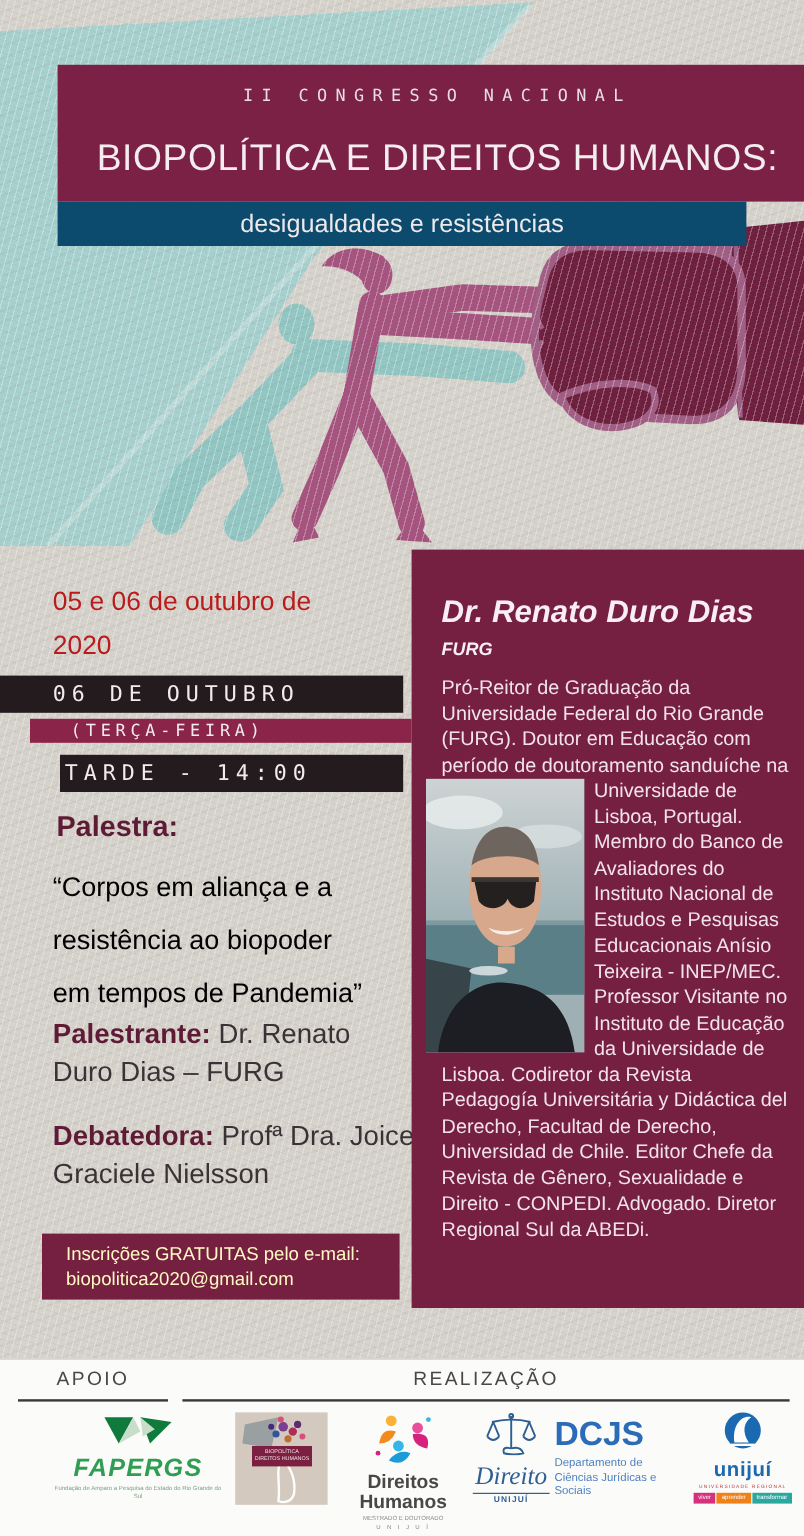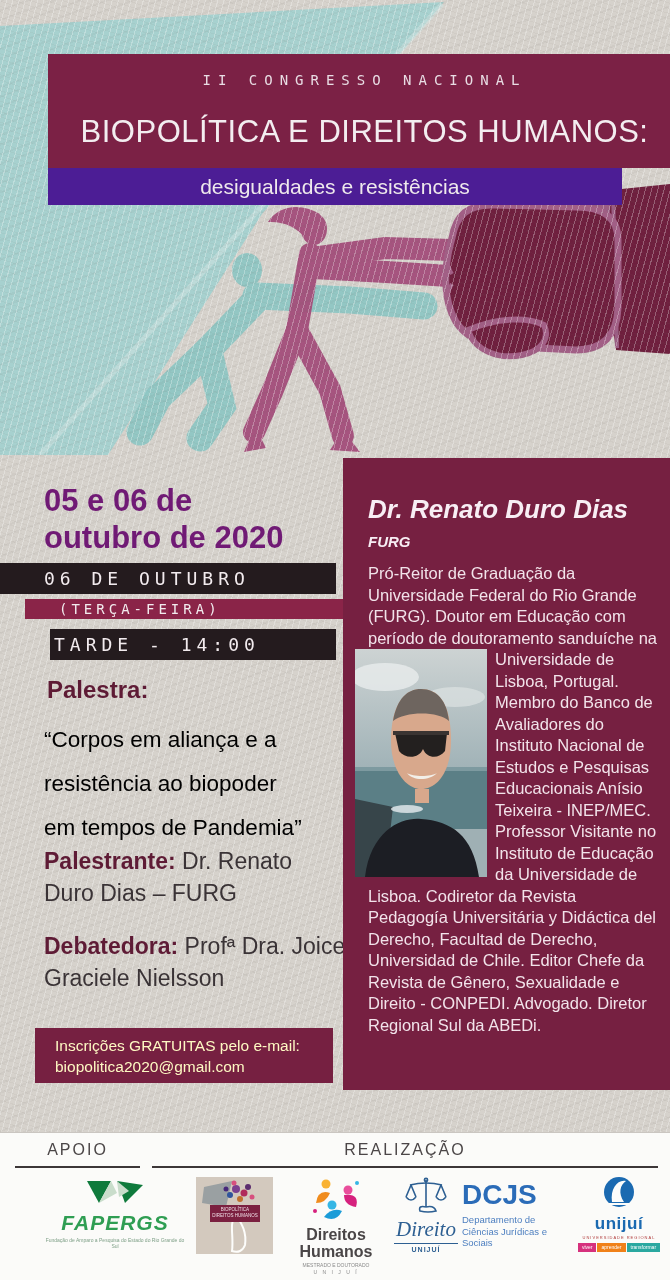--- a/index.html
+++ b/index.html
@@ -21,26 +21,26 @@
   .abs { position:absolute; }
   
   #hero-art { position:absolute; left:0; top:0; width:670px; height:455px; z-index:0; }
   #header-box {
     left:48px; top:54px; width:633px; height:114px; background:#7b2145; z-index:2;
     display:flex; flex-direction:column; align-items:center; justify-content:center;
   }
   #kicker { color:#e9dde4; font-size:14px; letter-spacing:7px; font-family:"DejaVu Sans Mono", monospace; }
   #main-title { color:#f3edf0; font-size:31px; letter-spacing:.5px; margin-top:26px; font-weight:400; white-space:nowrap; }
   #subtitle-bar {
-    left:48px; top:168px; width:574px; height:37px; background:#4c1d95; z-index:2;
+    left:48px; top:168px; width:574px; height:37px; background:#0c4a6e; z-index:2;
     display:flex; align-items:center; justify-content:center;
   }
   #subtitle { color:#efe9ec; font-size:21px; }
   
-  #dates { left:44px; top:482px; width:260px; font-size:31px; line-height:37px; color:#701a75; z-index:2;font-weight:bold; }
+  #dates { left:44px; top:482px; width:260px; font-size:22px; line-height:37px; color:#b91c1c; z-index:2; }
   .datebar { z-index:2; color:#f2ebee; font-family:"DejaVu Sans Mono", monospace; white-space:nowrap; overflow:hidden; }
   #bar-day  { left:0;  top:563px; width:336px; height:31px; background:#241b1e; font-size:18px; letter-spacing:5px; line-height:31px; padding-left:44px; }
   #bar-week { left:25px; top:599px; width:318px; height:20px; background:#8a2448; font-size:14px; letter-spacing:4px; line-height:20px; padding-left:34px; }
   #bar-time { left:50px; top:629px; width:286px; height:31px; background:#241b1e; font-size:18px; letter-spacing:5px; line-height:31px; padding-left:4px; }
   #palestra-label { left:47px; top:676px; font-size:24px; font-weight:bold; color:#5e1b35; z-index:2; }
   #talk-title { left:44px; top:718px; width:262px; font-size:22.5px; line-height:44px; color:#000000; z-index:2; }
   .person-line { z-index:2; font-size:23px; line-height:32px; color:#3a3336; }
   .person-line b { color:#5e1b35; }
   #speaker-line { left:44px; top:845px; width:280px; }
   #debater-line { left:44px; top:930px; width:315px; }

